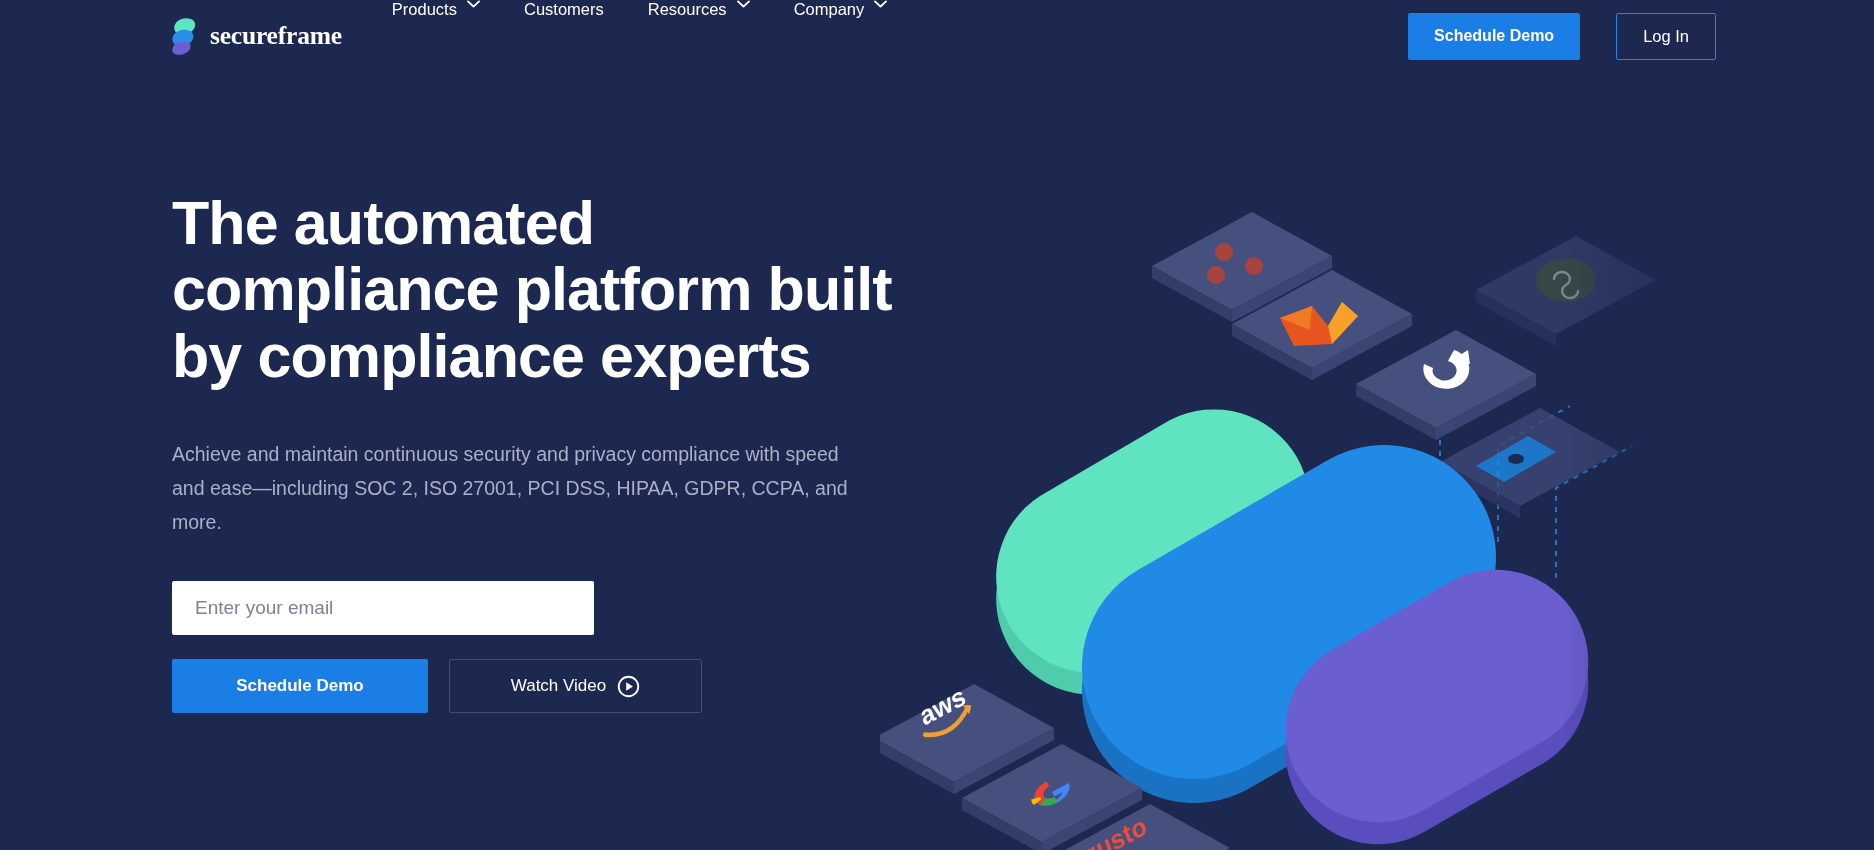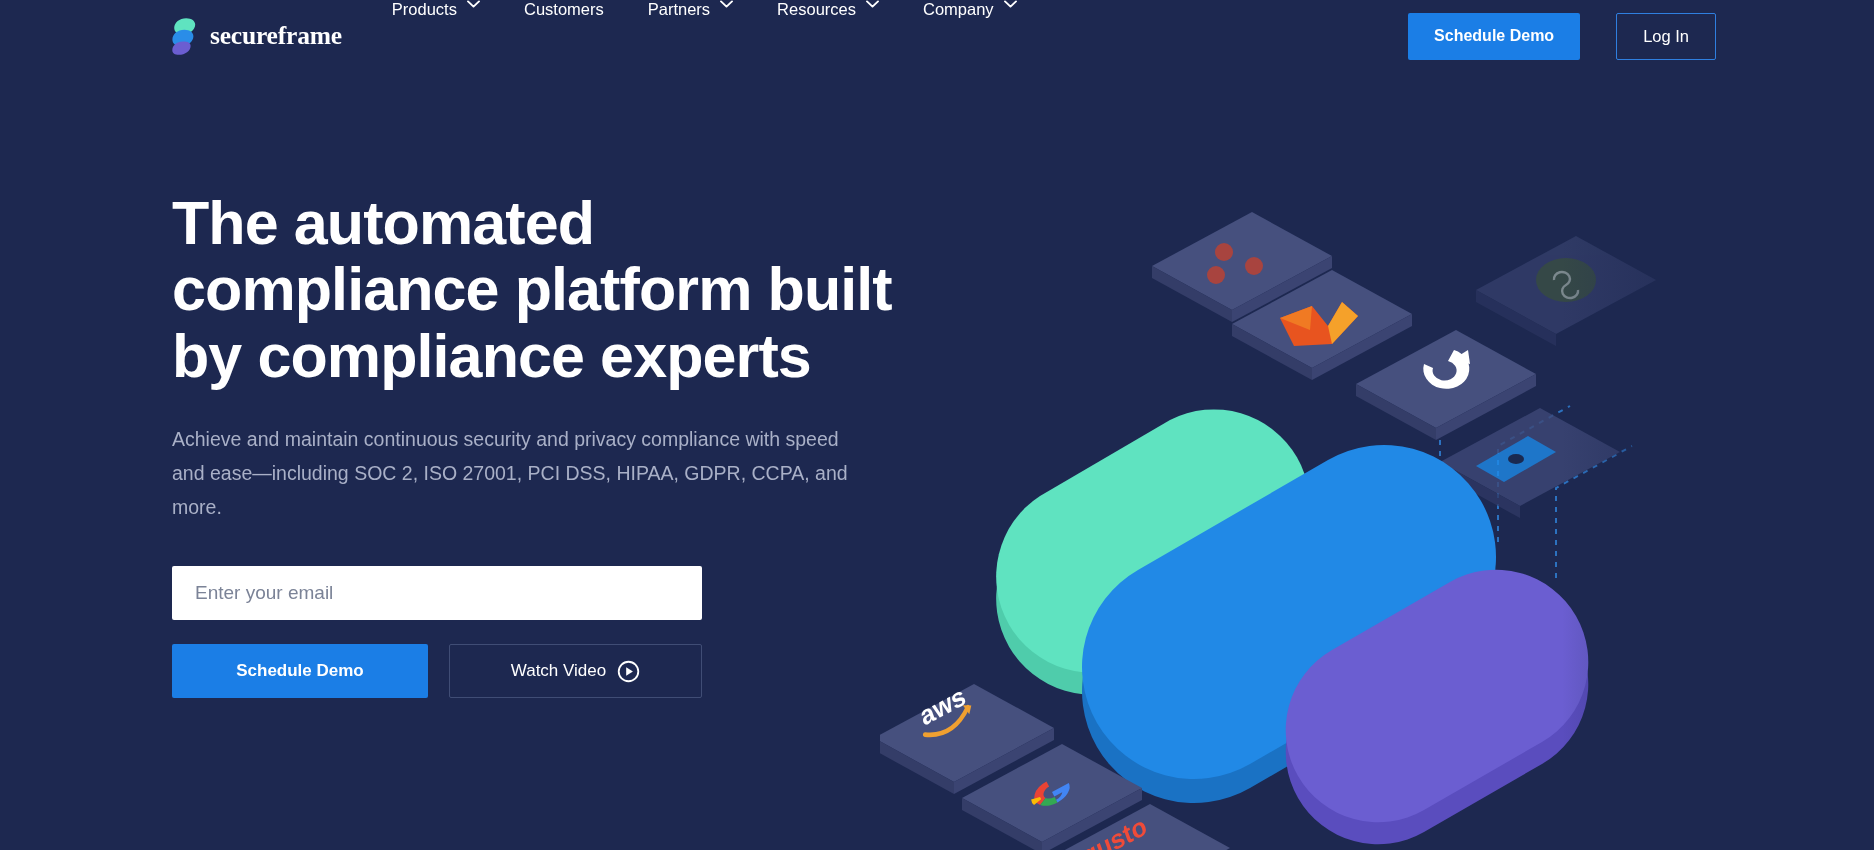--- a/index.html
+++ b/index.html
@@ -41,25 +41,25 @@
     border:1.6px solid #2f7fe0; border-radius:2px; cursor:pointer; white-space:nowrap;
   }
 
   
   .hero-copy { position:absolute; left:172px; top:190px; width:720px; z-index:30; }
   .headline {
     font-size:61px; line-height:1.09; font-weight:700; color:#ffffff;
     letter-spacing:-0.9px;
   }
   .subhead {
-    margin-top:34px; font-size:19.5px; line-height:1.72;
+    margin-top:49px; font-size:19.5px; line-height:1.72;
     color:#a9b0c7; max-width:700px; font-weight:400;
   }
   .email-input {
-    margin-top:42px; width:530px; height:54px;
+    margin-top:42px; width:422px; height:54px;
     background:#ffffff; border:none; border-radius:2px;
     font-size:19px; color:#3c4763; padding:0 23px;
     font-family:"Liberation Sans", sans-serif; outline:none;
   }
   .email-input::placeholder { color:#7b8397; }
 
   .cta-row { margin-top:24px; display:flex; gap:21px; }
   .btn-demo-hero {
     width:256px; height:54px; background:#1b7ee6; color:#fff;
     font-size:17px; font-weight:700; border:none; border-radius:2px;
@@ -105,28 +105,20 @@
               <path d="M1 1.4 6.5 6.6 12 1.4" fill="none" stroke="#ffffff" stroke-width="1.9" stroke-linecap="round" stroke-linejoin="round"></path>
             </svg>
         </span>
       </div>
 
 
       <div class="nav-item">
         <span>Customers</span>
       </div>
 
-      <div class="nav-item">
-        <span>Partners</span>
-        <span>
-          <svg class="chev" viewBox="0 0 13 8">
-              <path d="M1 1.4 6.5 6.6 12 1.4" fill="none" stroke="#ffffff" stroke-width="1.9" stroke-linecap="round" stroke-linejoin="round"></path>
-            </svg>
-        </span>
-      </div>
 
       <div class="nav-item">
         <span>Resources</span>
         <span>
           <svg class="chev" viewBox="0 0 13 8">
               <path d="M1 1.4 6.5 6.6 12 1.4" fill="none" stroke="#ffffff" stroke-width="1.9" stroke-linecap="round" stroke-linejoin="round"></path>
             </svg>
         </span>
       </div>
 

